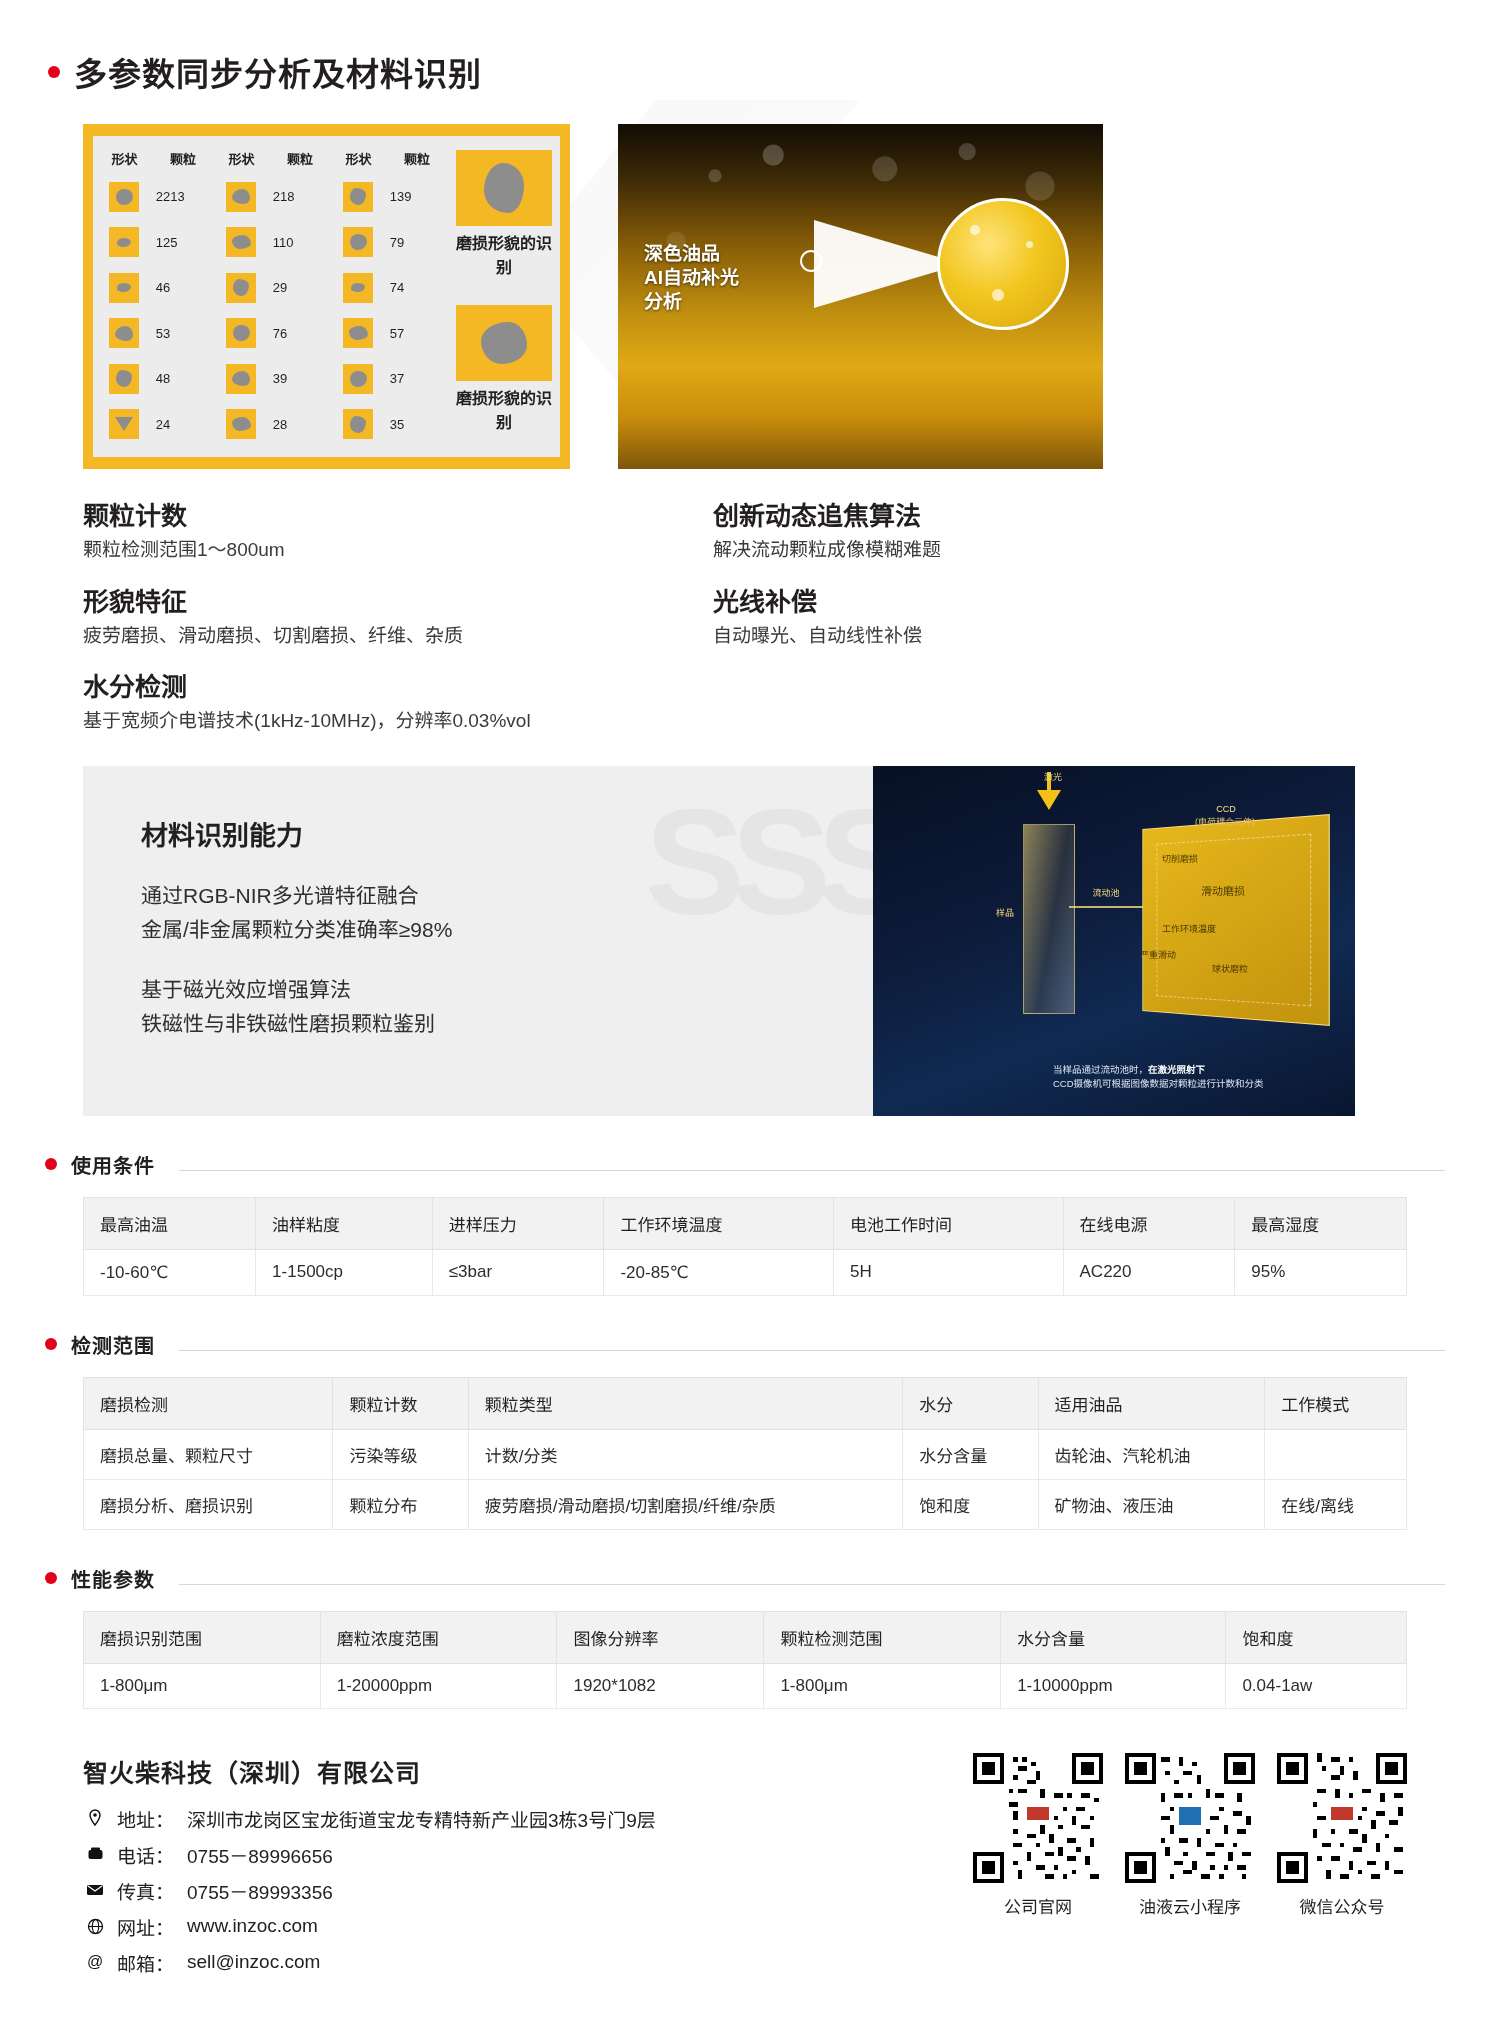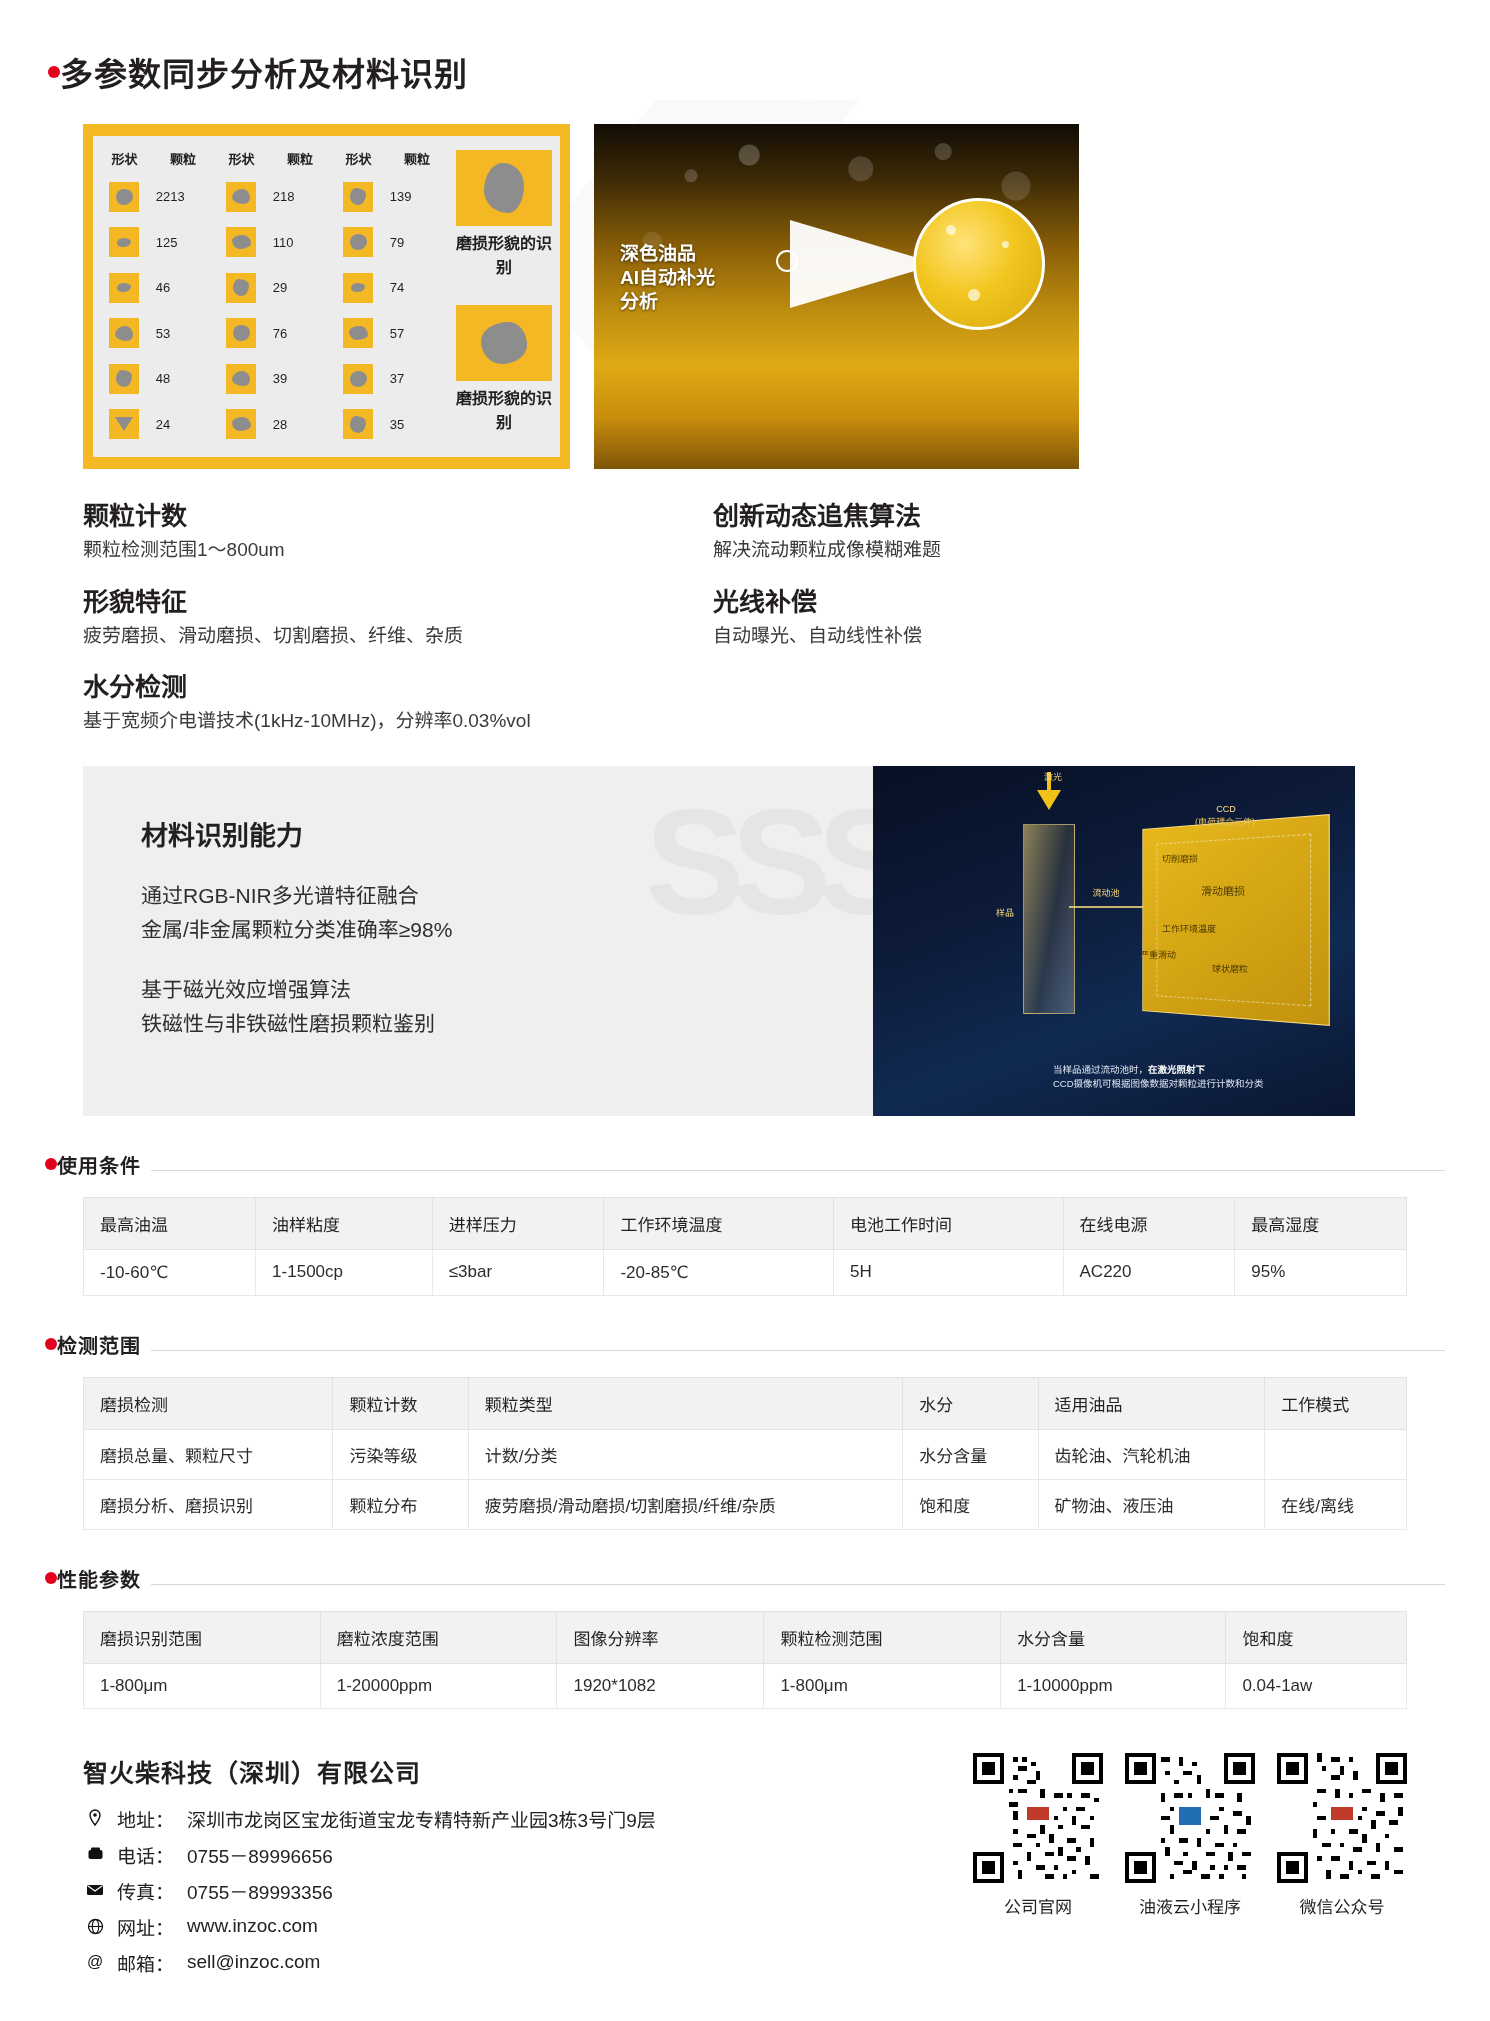--- a/index.html
+++ b/index.html
@@ -9,34 +9,34 @@
     height: 2021px;
     background: #ffffff;
     font-family: "Liberation Sans", "DejaVu Sans", sans-serif;
     color: #221f1f;
     position: relative;
     overflow: hidden;
   }
   .page { position: relative; width: 1490px; height: 2021px; padding: 0 45px; }
 
   
-  .sec-head { display: flex; align-items: center; position: relative; }
+  .sec-head { display: flex; align-items: center; gap: 14px; position: relative; }
   .sec-head .dot {
     width: 12px; height: 12px; border-radius: 50%;
     background: #e3001b; flex: none;
   }
   .sec-head .title { font-size: 20px; font-weight: bold; letter-spacing: 1px; color: #231f20; }
   .sec-head.big .title { font-size: 33px; }
   .sec-head .rule { flex: 1; height: 1px; background: #d8d8d8; margin-left: 10px; margin-top: 12px; }
 
   
   .top-head { padding-top: 48px; padding-left: 3px; }
 
   
-  .top-media { display: flex; gap: 24px; margin-top: 28px; padding-left: 38px; }
+  .top-media { display: flex; gap: 48px; margin-top: 28px; padding-left: 38px; }
   .left-card {
     width: 487px; height: 345px; background: #f4b824;
     position: relative; padding: 12px 10px;
   }
   .table-wrap { background: #ececec; width: 100%; height: 100%; display: flex; padding: 10px 6px; }
   .particle-table { flex: 1; border-collapse: collapse; font-size: 12.5px; }
   .particle-table th {
     font-size: 13px; font-weight: bold; text-align: center; padding: 3px 0 6px 0; color: #222;
   }
   .particle-table td { text-align: center; padding: 4px 2px; }

